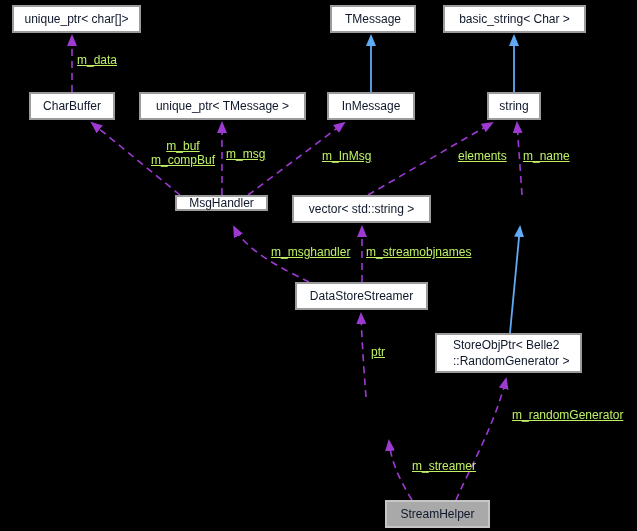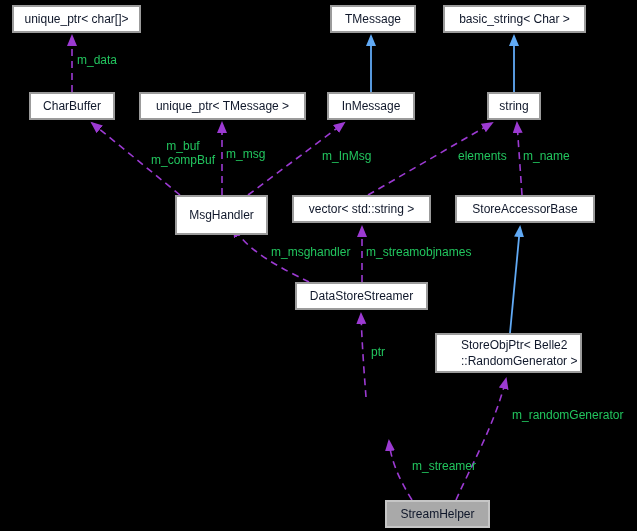--- a/index.html
+++ b/index.html
@@ -8,26 +8,27 @@
     font-family:"Liberation Sans", sans-serif;overflow:hidden;
   }
   svg.edges{position:absolute;left:0;top:0;}
   .node{
     position:absolute;box-sizing:border-box;background:#ffffff;
     border:2px solid #9b9b9b;color:#0f172a;font-size:12px;
     display:flex;align-items:center;justify-content:center;
     white-space:nowrap;cursor:pointer;
   }
   .node .nl{display:block;line-height:13px;}
-  .node2{flex-direction:column;align-items:flex-start;justify-content:center;padding-left:24px;}
+  .node2{flex-direction:column;align-items:flex-start;justify-content:center;padding-left:16px;}
   .node2 .nl{line-height:16px;}
   .node.hl{background:#a9a9a9;border-color:#c6c6c6;cursor:default;justify-content:center;}
   .elabel{
-    position:absolute;color:#22c55e;font-size:12px;line-height:14px;
+    position:absolute;color:#bef264;font-size:12px;line-height:14px;
     white-space:nowrap;
+    text-decoration:underline;
   }
   .elabel.pre{white-space:pre-line;text-align:center;}
 </style>
 </head>
 <body>
 
 <div class="diagram">
 
   <svg class="edges" width="637" height="531">
     <defs>
@@ -76,28 +77,25 @@
   <div class="node" style="left:139px;top:92px;width:167px;height:28px">
     <span class="nl">unique_ptr&lt; TMessage &gt;</span>
   </div>
   <div class="node" style="left:327px;top:92px;width:88px;height:28px">
     <span class="nl">InMessage</span>
   </div>
   <div class="node" style="left:487px;top:92px;width:54px;height:28px">
     <span class="nl">string</span>
   </div>
 
-  <div class="node" style="left:175px;top:195px;width:93px;height:40px">
+  <div class="node" style="left:175px;top:195px;width:93px;height:16px">
     <span class="nl">MsgHandler</span>
   </div>
   <div class="node" style="left:292px;top:195px;width:139px;height:28px">
     <span class="nl">vector&lt; std::string &gt;</span>
-  </div>
-  <div class="node" style="left:455px;top:195px;width:140px;height:28px">
-    <span class="nl">StoreAccessorBase</span>
   </div>
 
   <div class="node" style="left:295px;top:282px;width:133px;height:28px">
     <span class="nl">DataStoreStreamer</span>
   </div>
 
   <div class="node node2" style="left:435px;top:333px;width:147px;height:40px">
     <span class="nl">StoreObjPtr&lt; Belle2</span>
     <span class="nl">::RandomGenerator &gt;</span>
   </div>

